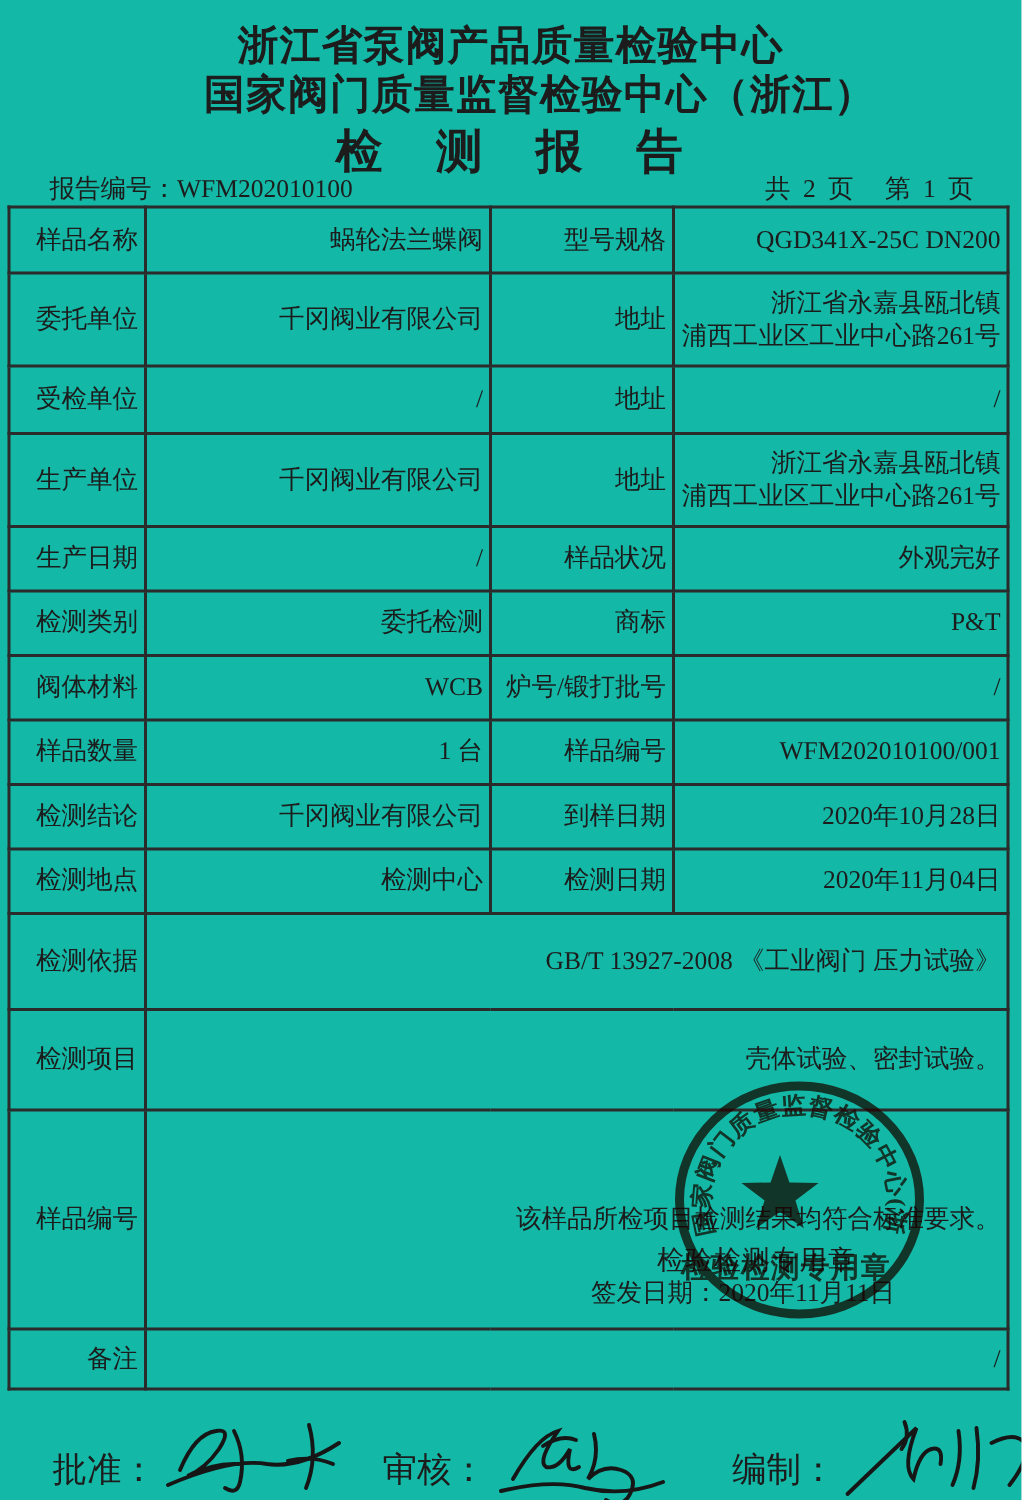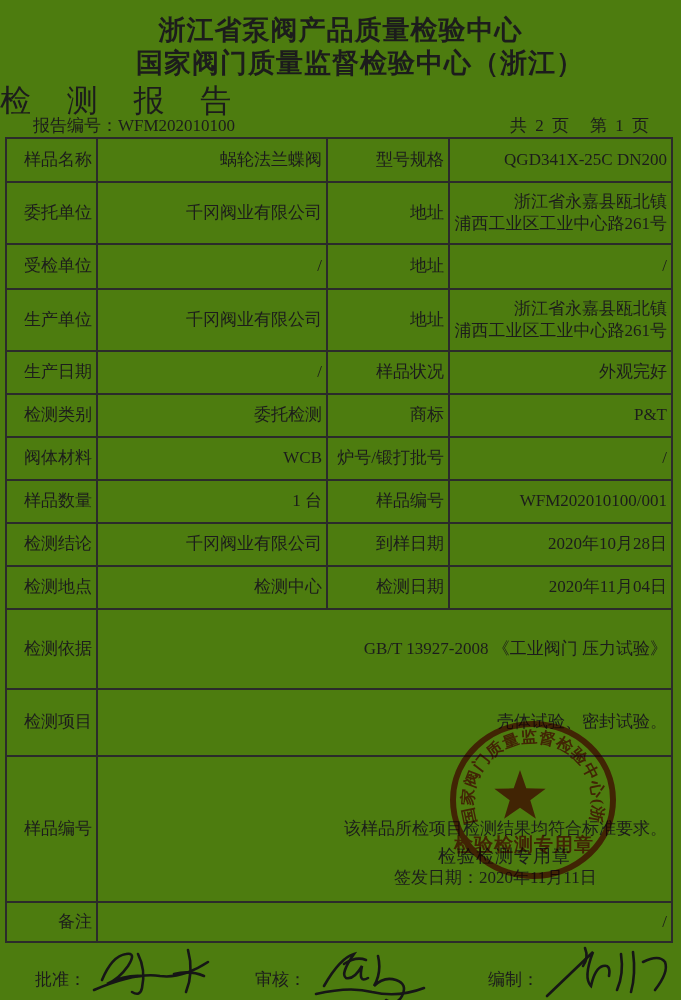--- a/index.html
+++ b/index.html
@@ -1,31 +1,31 @@
 <!DOCTYPE html>
 <html><head>
 <meta charset="utf-8">
 <style>
   * { margin:0; padding:0; box-sizing:border-box; }
   html,body { background:#e8e8e8; }
   .page {
     position:relative;
     width:681px; height:1000px;
     margin:0 auto;
-    background:#4d7c0f;
+    background:#14b8a6;
     font-family:"Liberation Serif","DejaVu Serif",serif;
     color:#1c1c1c;
     overflow:hidden;
   }
   .title1 { position:absolute; top:12px; left:0; right:0; text-align:center;
             font-size:27px; font-weight:bold; letter-spacing:1px; }
   .title2 { position:absolute; top:45px; left:0; right:0; text-align:center;
             font-size:27px; font-weight:bold; letter-spacing:1px;margin-left:39px; }
-  .title3 { position:absolute; top:80px; left:0; right:0; 
-            font-size:31px; font-weight:normal; word-spacing:24px; letter-spacing:2px; }
+  .title3 { position:absolute; top:80px; left:0; right:0; text-align:center;
+            font-size:31px; font-weight:bold; word-spacing:24px; letter-spacing:2px; }
   .meta { position:absolute; top:114px; left:33px; right:30px;
           display:flex; justify-content:space-between; font-size:17px;gap:36px; }
   .meta .pages { letter-spacing:2px; }
 
   table.report {
     position:absolute; top:137px; left:5px;
     width:666px; border-collapse:collapse; table-layout:fixed;
   }
   table.report td {
     border:2px solid #2b2b2b;
@@ -40,21 +40,21 @@
   .conclusion-cell { position:relative; }
   .seal-caption { position:absolute; left:340px; top:88px; font-size:18px;
                   letter-spacing:1px; color:#1c1c1c; }
   .issue-date   { position:absolute; left:296px; top:110px; font-size:17px; }
 
   .stamp { position:absolute; left:444px; top:718px; width:176px; height:164px;
            opacity:.9; mix-blend-mode:multiply; pointer-events:none; }
 
   .footer { position:absolute; top:944px; left:0; width:681px; height:56px; }
   .sig-group { position:absolute; display:flex; align-items:center; }
-  .sig-label { font-size:17px; white-space:nowrap; padding-top:14px; }
+  .sig-label { font-size:23px; white-space:nowrap; padding-top:14px; }
   .sig-group svg { margin-left:2px; }
   .g1 { left:35px; top:0; } .g2 { left:255px; top:0;text-align:right; } .g3 { left:488px; top:0; }
 </style>
 </head>
 <body>
 
 <div class="page">
 
   <div class="title1">浙江省泵阀产品质量检验中心</div>
   <div class="title2">国家阀门质量监督检验中心（浙江）</div>
@@ -128,21 +128,21 @@
       <td>千冈阀业有限公司</td>
       <td>到样日期</td>
       <td>2020年10月28日</td>
     </tr>
     <tr style="height:43px">
       <td>检测地点</td>
       <td>检测中心</td>
       <td>检测日期</td>
       <td>2020年11月04日</td>
     </tr>
-    <tr style="height:80px">
+    <tr style="height:64px">
       <td>检测依据</td>
       <td colspan="3">GB/T 13927-2008 《工业阀门 压力试验》</td>
     </tr>
     <tr style="height:67px">
       <td>检测项目</td>
       <td colspan="3" class="topleft">壳体试验、密封试验。</td>
     </tr>
     <tr style="height:146px">
       <td>样品编号</td>
       <td colspan="3" class="topleft conclusion-cell">

